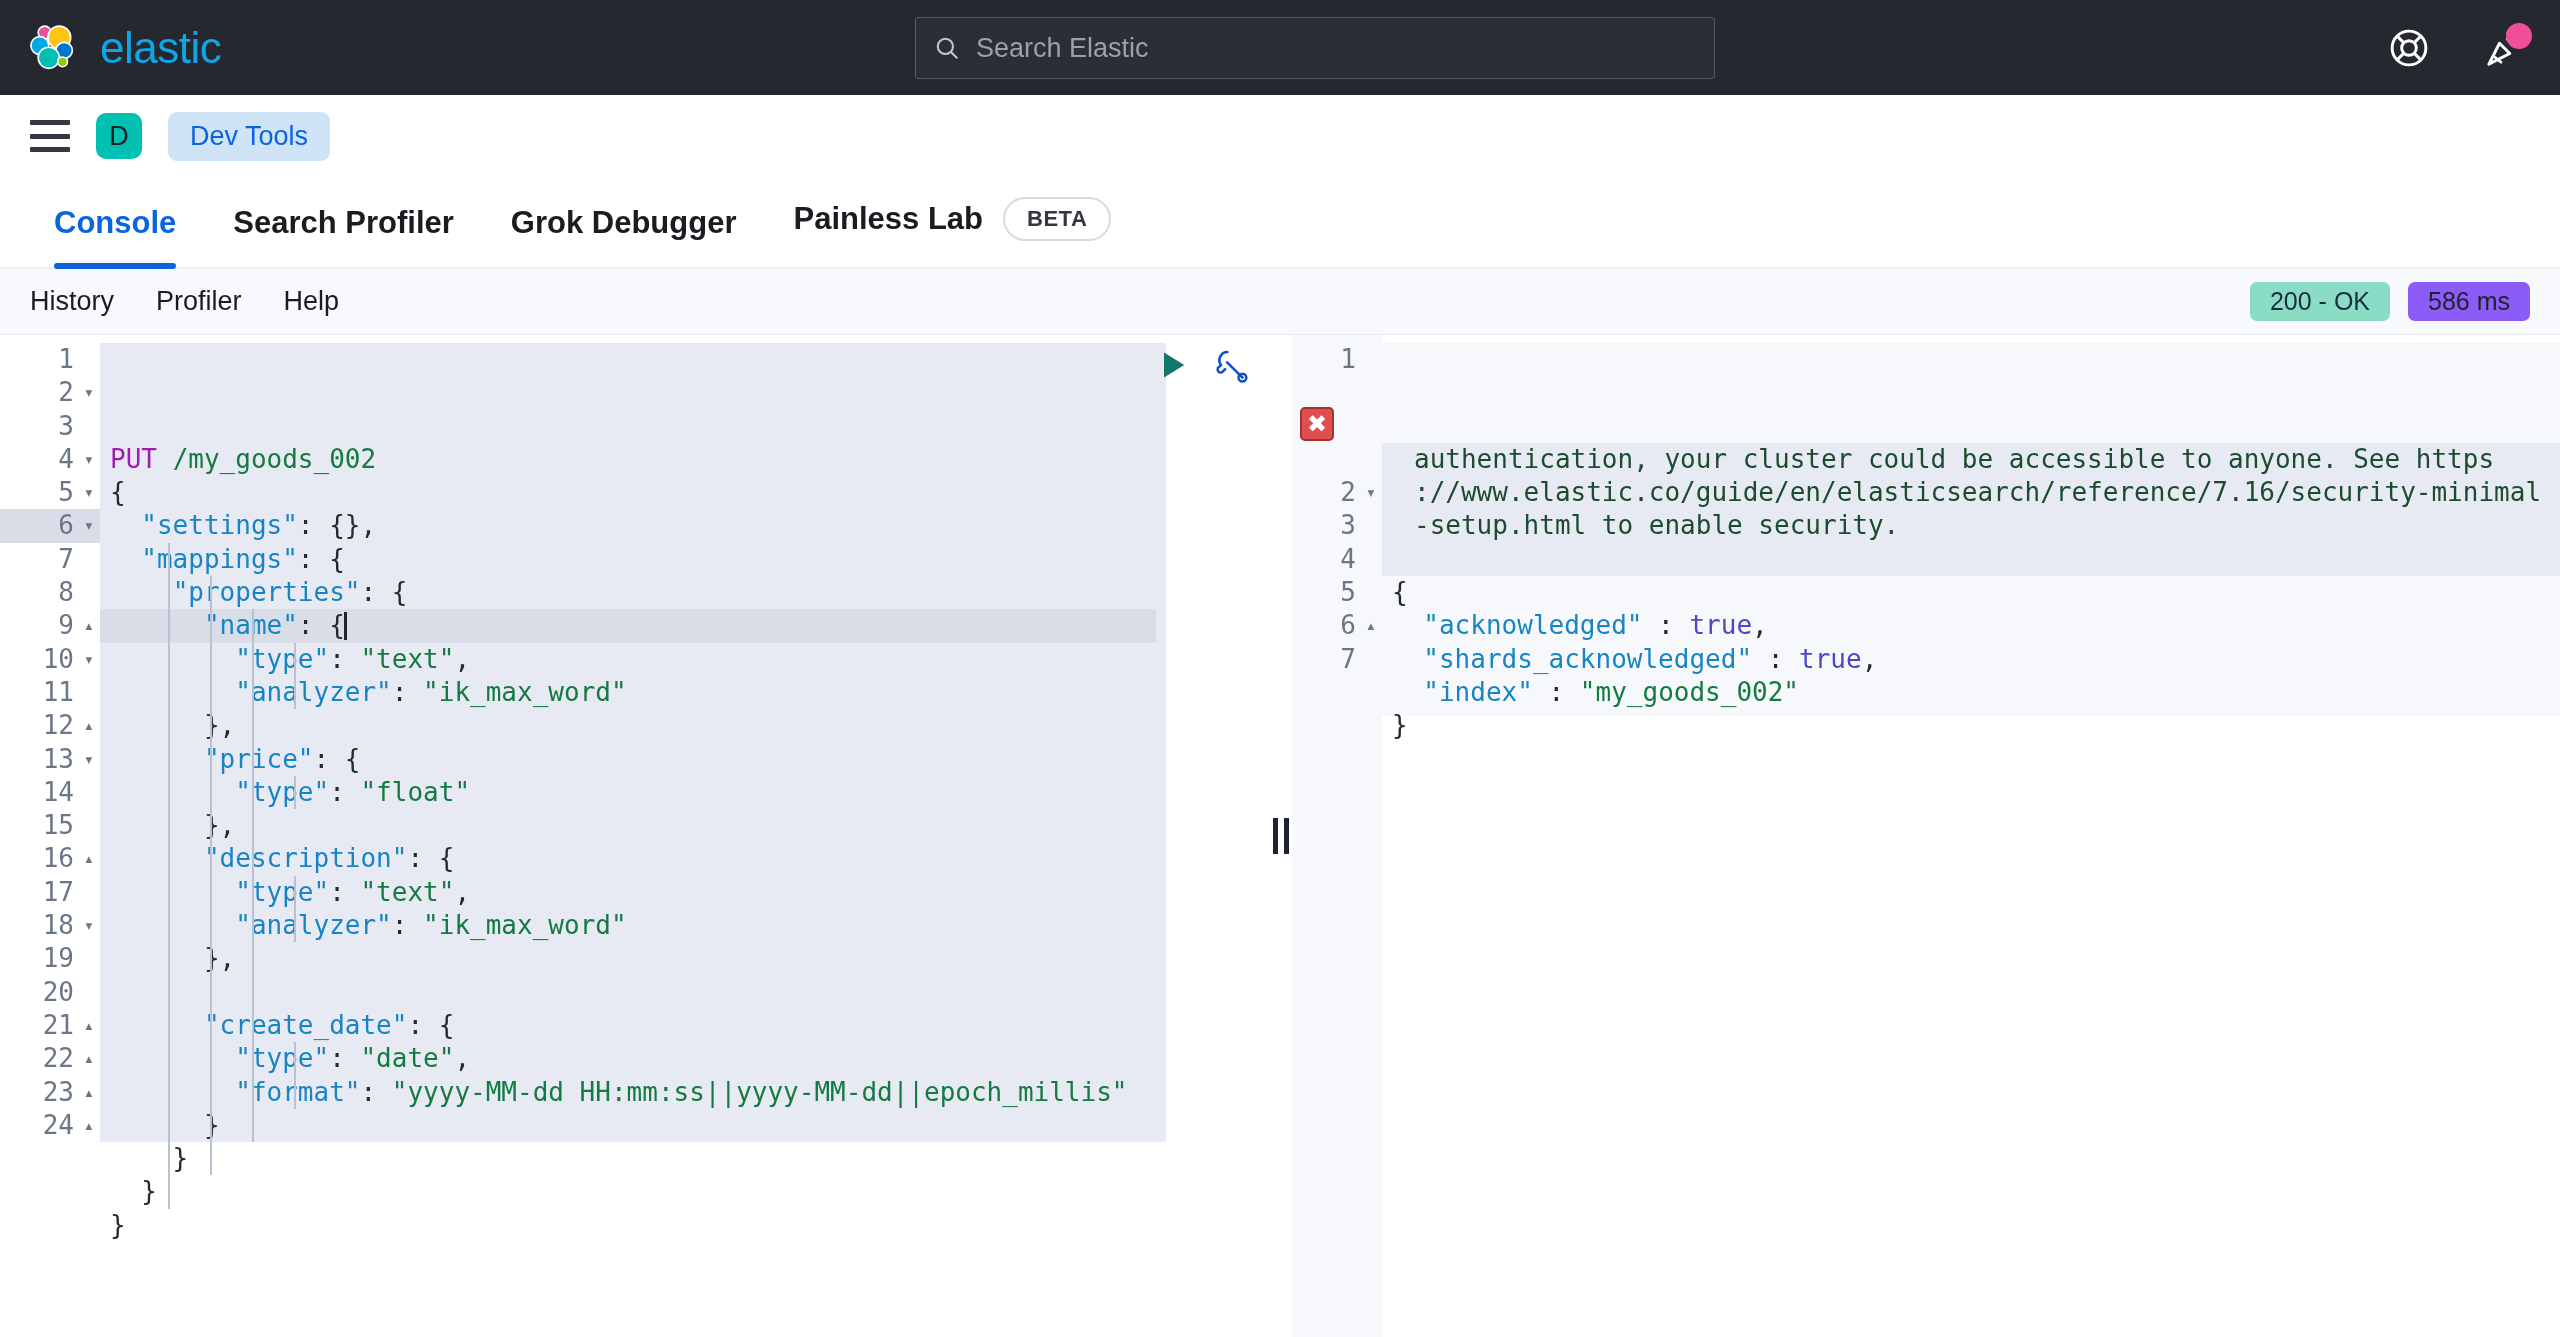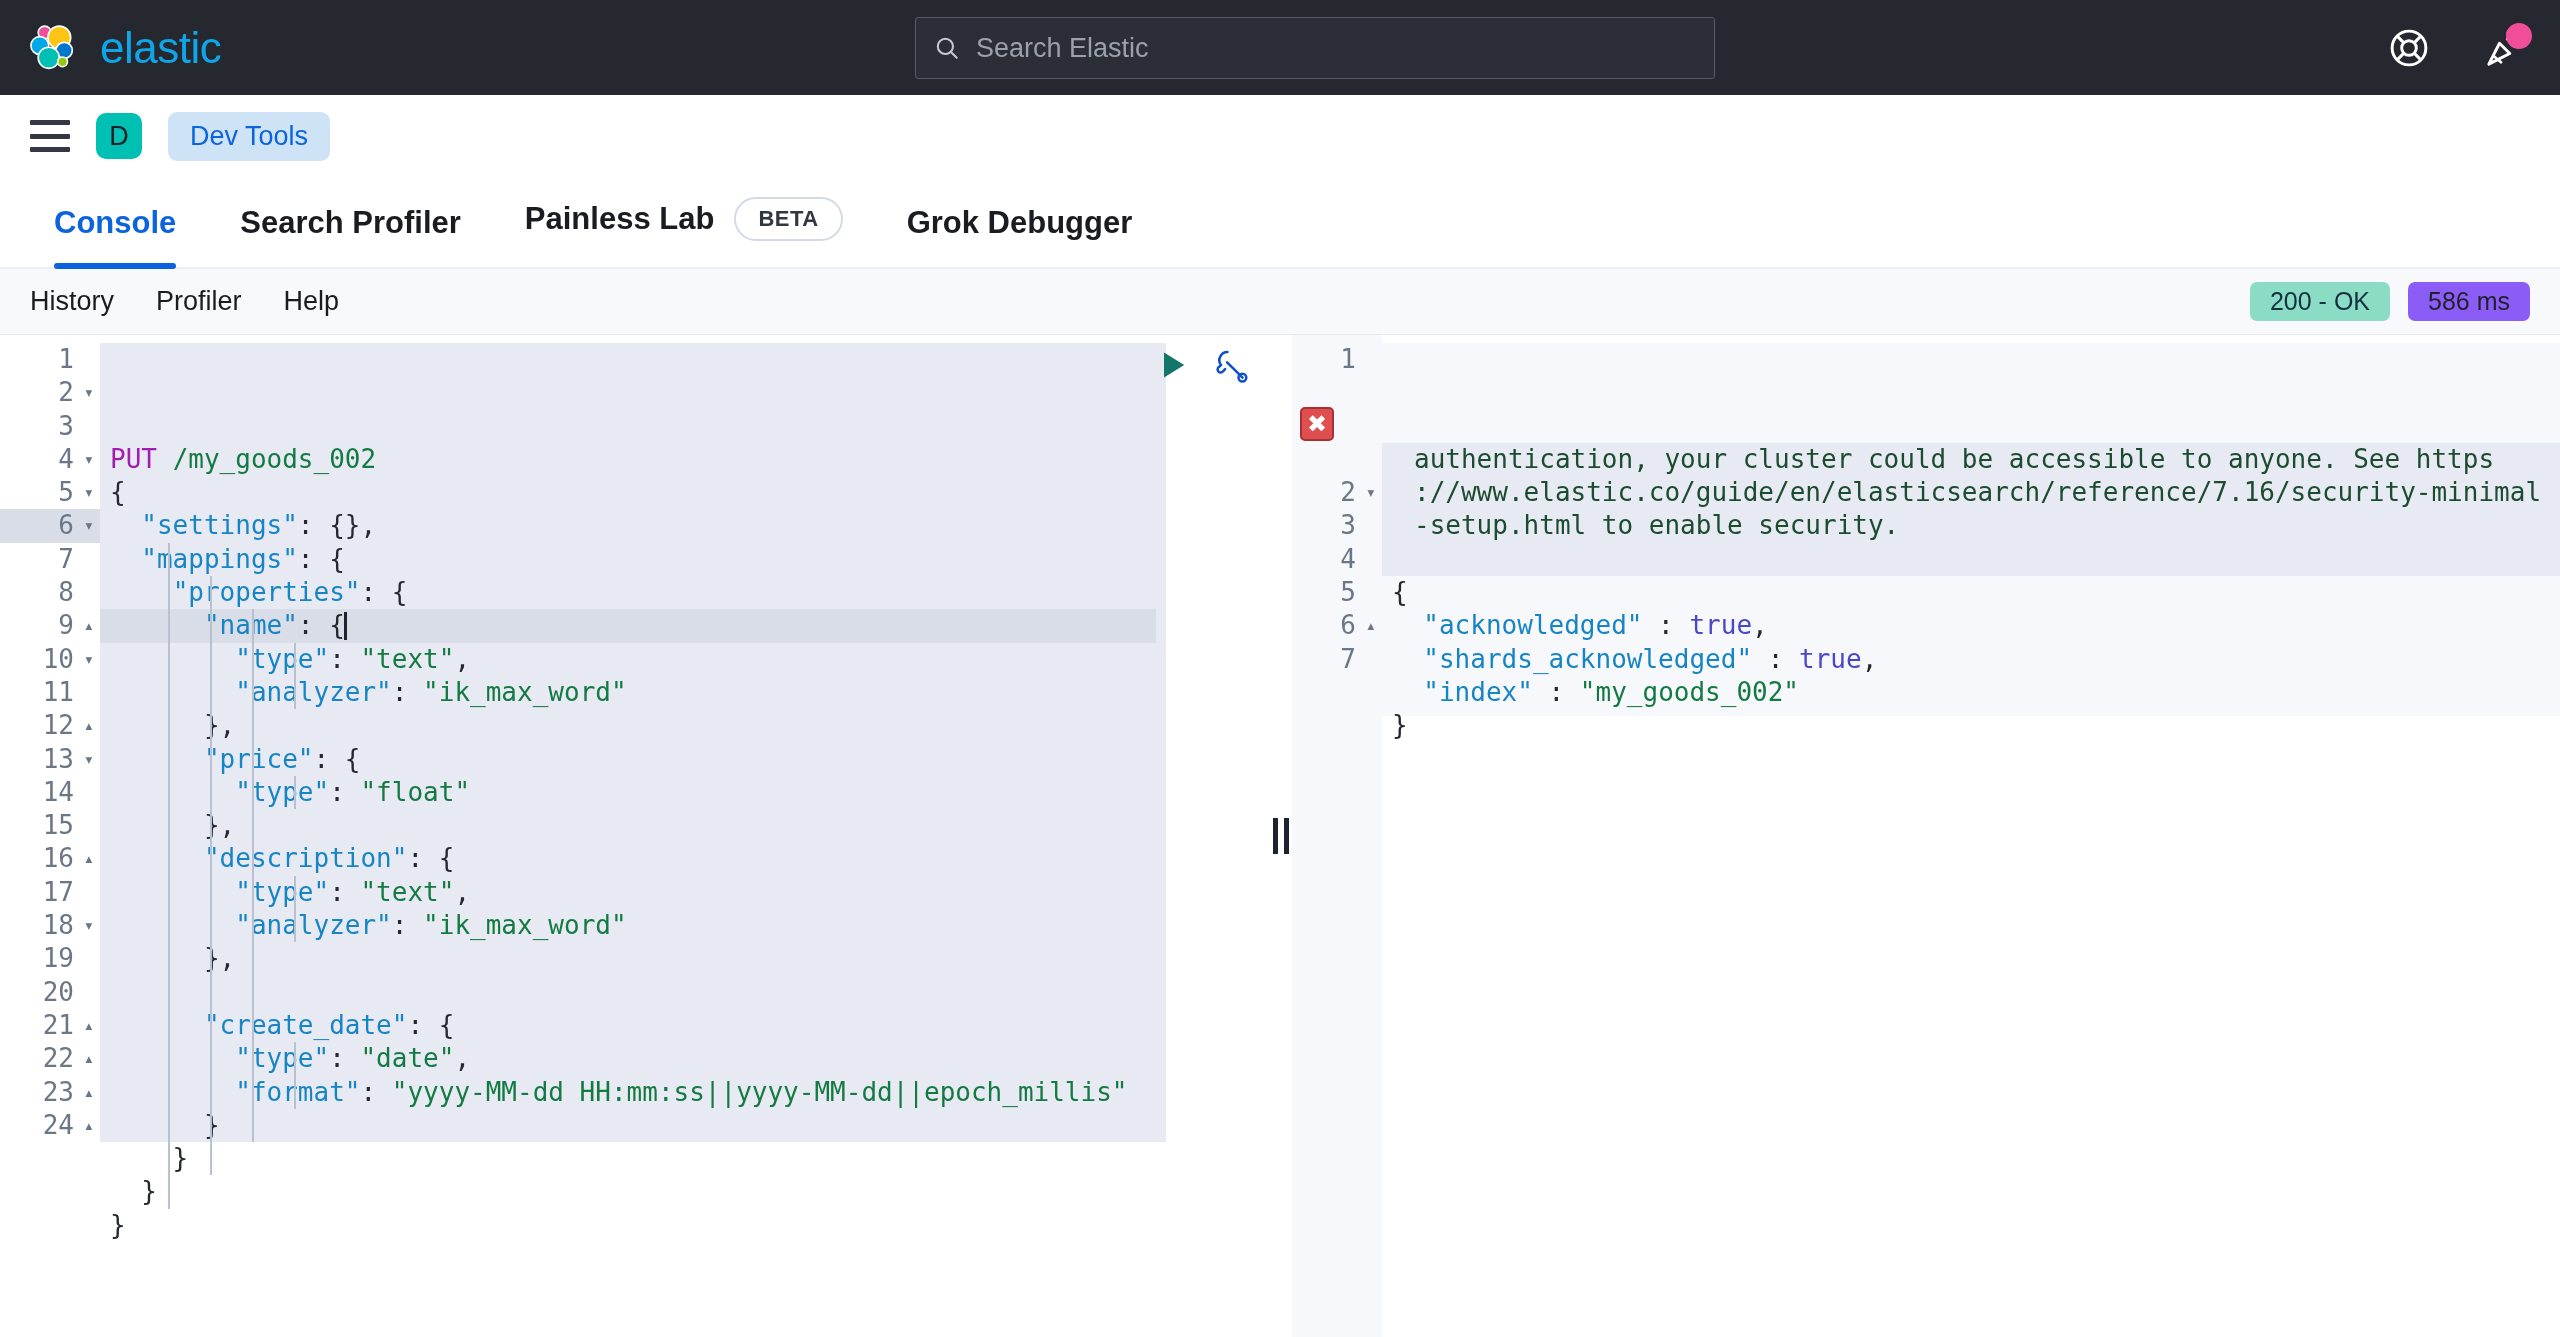--- a/index.html
+++ b/index.html
@@ -119,21 +119,21 @@
     cursor: pointer;
   }
 
   
   .tabs-row {
     height: 92px;
     background: #ffffff;
     display: flex;
     align-items: flex-end;
     padding-left: 26px;
-    gap: 8px;
+    gap: 1px;
     border-bottom: 2px solid #eceff3;
   }
   .tab {
     position: relative;
     font-size: 31px;
     font-weight: 700;
     color: #1a1c21;
     padding: 0 28px 26px 28px;
     cursor: pointer;
     display: flex; align-items: center; gap: 20px;
@@ -380,25 +380,25 @@
 </div>
 
 <div class="tabs-row">
   <div class="tab active">
     <span>Console</span>
   </div>
   <div class="tab">
     <span>Search Profiler</span>
   </div>
   <div class="tab">
+    <span>Grok Debugger</span>
+  </div>
+  <div class="tab">
     <span>Painless Lab</span>
     <span class="beta-badge">BETA</span>
-  </div>
-  <div class="tab">
-    <span>Grok Debugger</span>
   </div>
 </div>
 
 <div class="console-toolbar">
   <span class="toolbar-link">History</span>
   <span class="toolbar-link">Profiler</span>
   <span class="toolbar-link">Help</span>
   <div class="toolbar-right">
     <span class="status-badge status-ok">200 - OK</span>
     <span class="status-badge status-time">586 ms</span>

